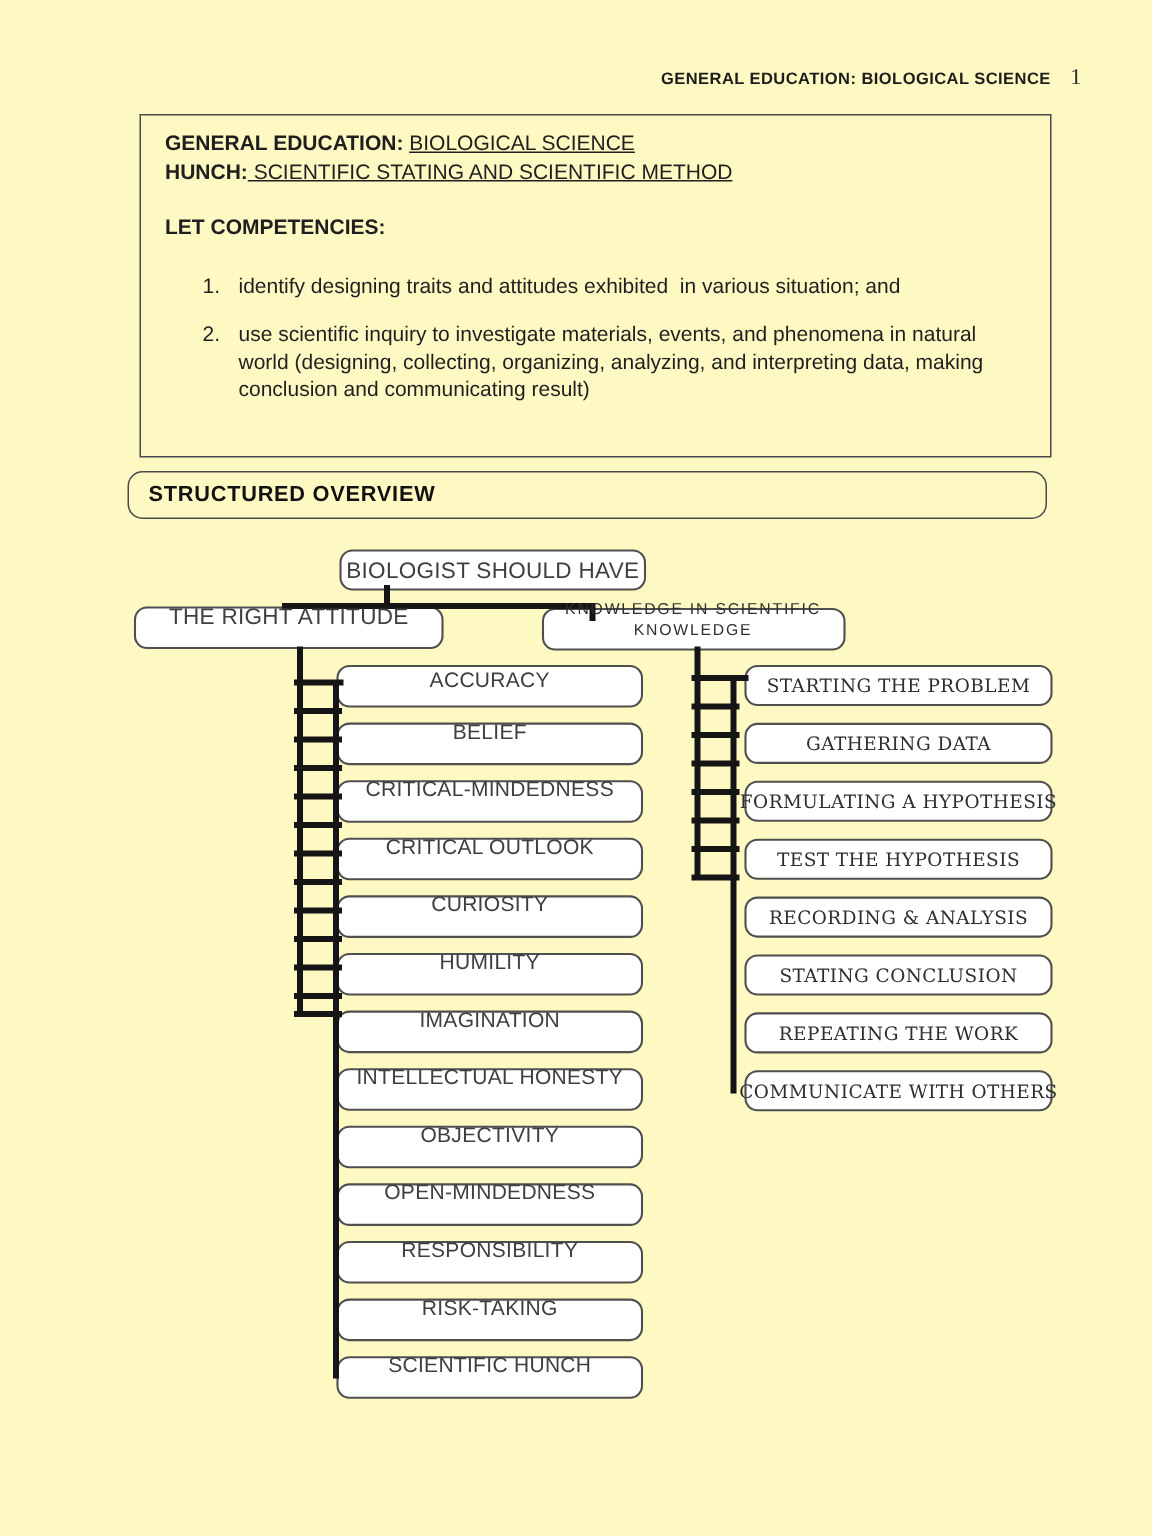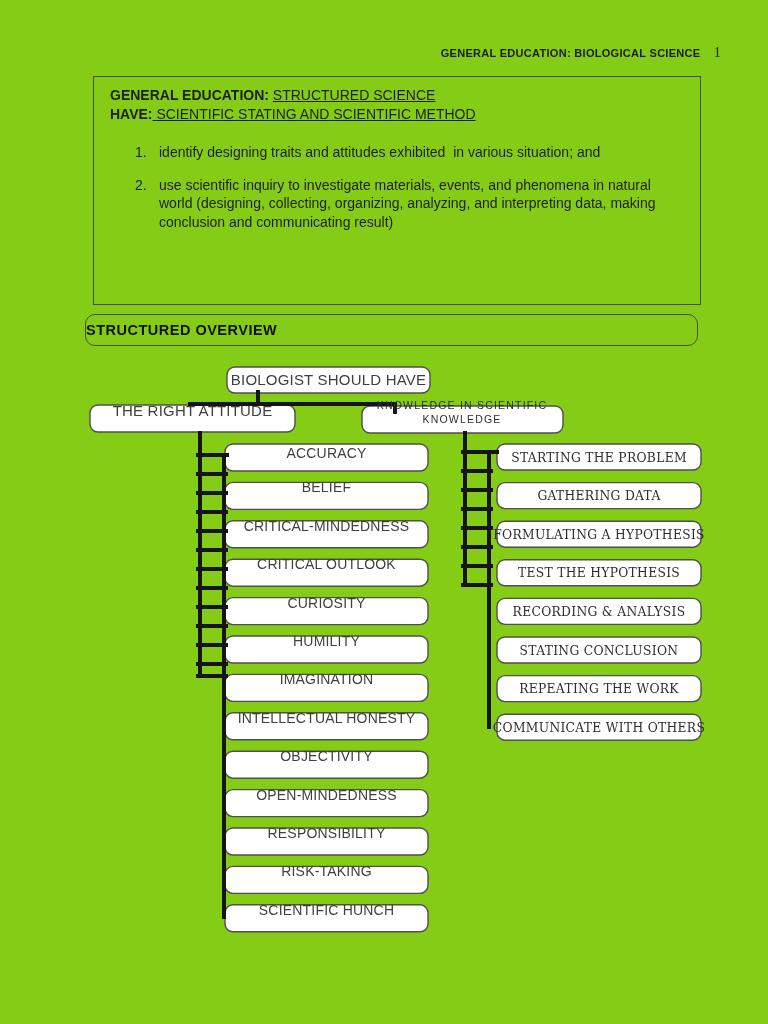--- a/index.html
+++ b/index.html
@@ -1,18 +1,18 @@
 <!DOCTYPE html>
 <html><head>
 <meta charset="utf-8">
 <style>
   * { margin:0; padding:0; box-sizing:border-box; }
   html,body { background:#ffffff; }
   .page {
-    position:relative; width:768px; height:1024px; background:#84cc16;
+    position:relative; width:768px; height:1024px; background:#fef9c3;
     font-family:"Liberation Sans", sans-serif; overflow:hidden;
   }
   .running-header {
     position:absolute; top:44px; right:47px;
     display:flex; align-items:baseline; gap:13px;
   }
   .running-title { font-size:11px; font-weight:bold; letter-spacing:0.3px; color:#1c1c1c; }
   .page-number { font-family:"Liberation Serif", serif; font-size:15px; color:#2a2a2a; }
 
   .info-box {
@@ -25,39 +25,40 @@
   .u { text-decoration:underline; }
   .competencies-heading { margin-top:19px; line-height:18.5px; }
   .comp-list { margin-top:20px; padding-left:25px; }
   .comp-item { display:flex; gap:8px; margin-bottom:14px; }
   .comp-num { width:16px; flex:0 0 auto; line-height:18.5px; }
   .comp-text { width:528px; line-height:18.5px; white-space:pre-wrap; }
 
   .section-box {
     position:absolute; left:85px; top:314px; width:613px; height:32px;
     border:1.5px solid #4a4a4a; border-radius:10px;
-    display:flex; align-items:center; 
+    display:flex; align-items:center; padding-left:13px;
   }
   .section-title { font-size:14.5px; font-weight:bold; letter-spacing:0.5px; color:#121212; }
 
   #diagram { position:absolute; left:0; top:0; }
 </style>
 </head>
 <body>
 
 <div class="page">
 
   <div class="running-header">
     <span class="running-title">GENERAL EDUCATION: BIOLOGICAL SCIENCE</span>
     <span class="page-number">1</span>
   </div>
 
   <div class="info-box">
-    <div class="doc-line"><span class="b">GENERAL EDUCATION: </span><span class="u">STRUCTURED SCIENCE</span></div>
-    <div class="doc-line"><span class="b">HAVE:</span><span class="u"> SCIENTIFIC STATING AND SCIENTIFIC METHOD</span></div>
+    <div class="doc-line"><span class="b">GENERAL EDUCATION: </span><span class="u">BIOLOGICAL SCIENCE</span></div>
+    <div class="doc-line"><span class="b">HUNCH:</span><span class="u"> SCIENTIFIC STATING AND SCIENTIFIC METHOD</span></div>
+    <div class="competencies-heading b">LET COMPETENCIES:</div>
     <div class="comp-list" id="competencies-list">
         <div class="comp-item">
           <span class="comp-num">1.</span>
           <span class="comp-text">identify designing traits and attitudes exhibited  in various situation; and</span>
         </div>
         <div class="comp-item">
           <span class="comp-num">2.</span>
           <span class="comp-text">use scientific inquiry to investigate materials, events, and phenomena in natural world (designing, collecting, organizing, analyzing, and interpreting data, making conclusion and communicating result)</span>
         </div>
       </div>

